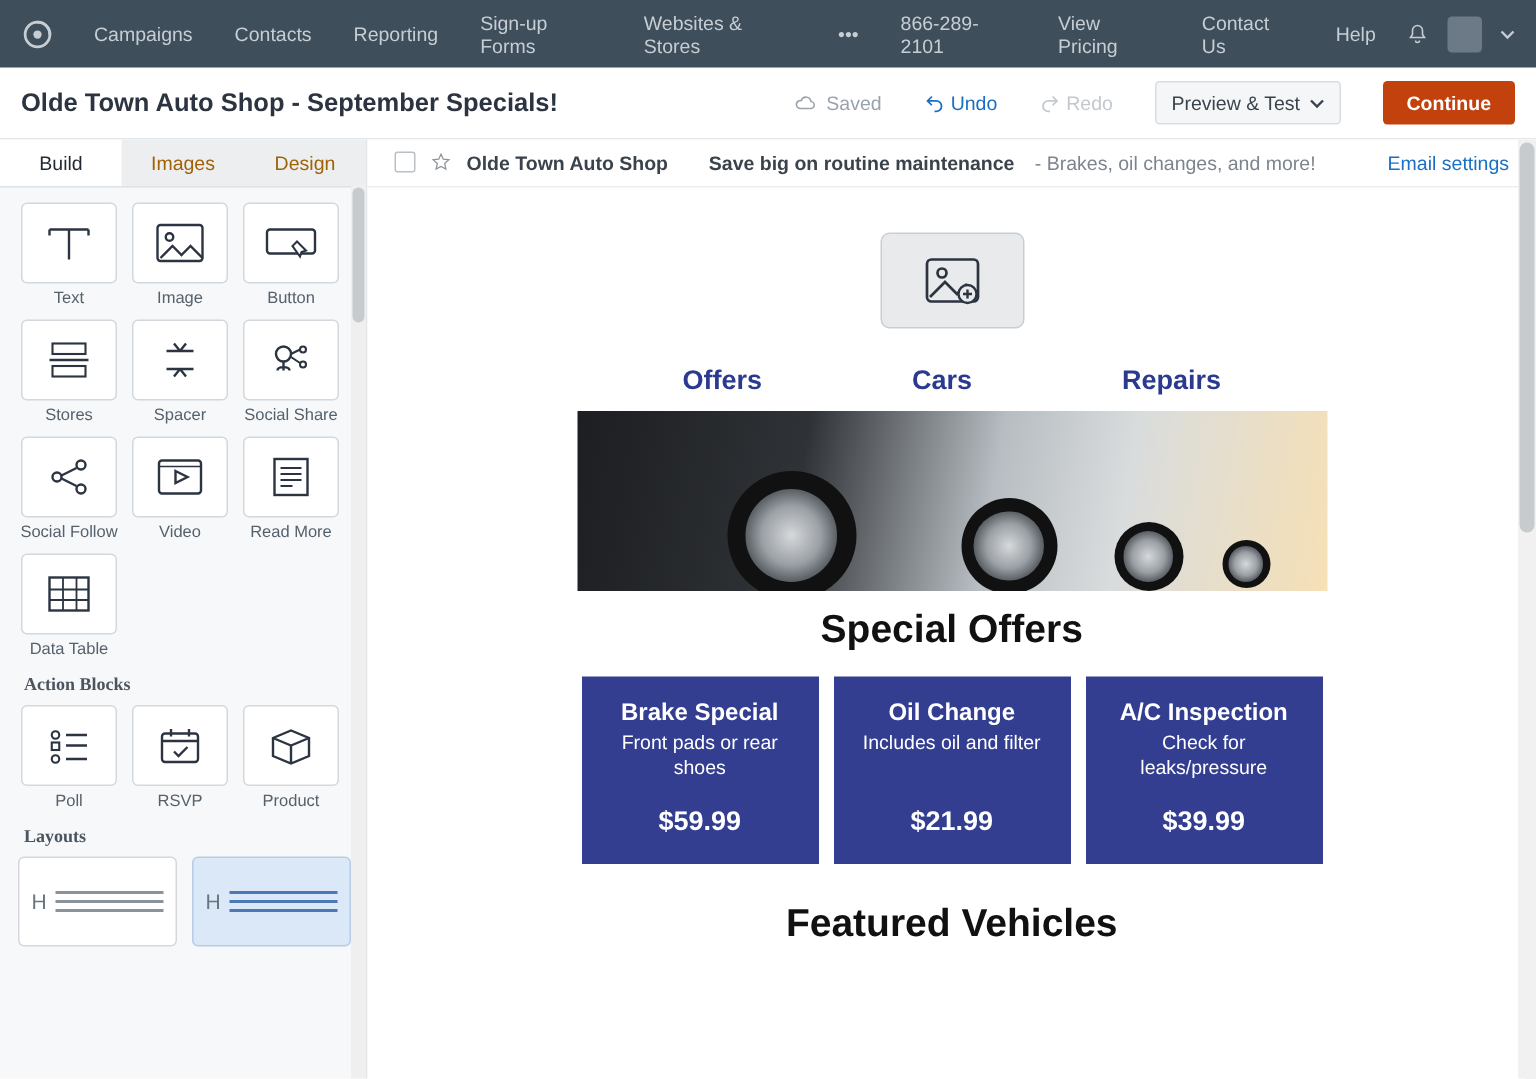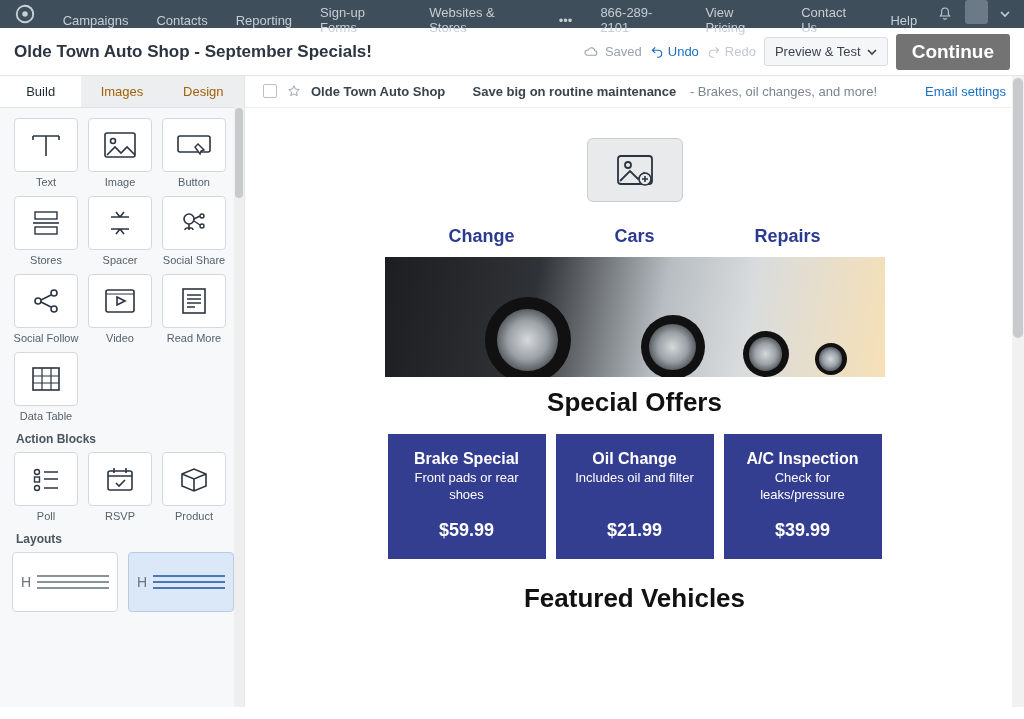--- a/index.html
+++ b/index.html
@@ -1,50 +1,50 @@
 <!DOCTYPE html>
 <html><head>
 <meta charset="utf-8">
 <style>
   * { box-sizing: border-box; margin: 0; padding: 0; font-family: -apple-system, BlinkMacSystemFont, "Segoe UI", Arial, sans-serif; }
   body { width: 1024px; height: 719px; overflow: hidden; background: #fff; }
 
   
-  .topnav { background: #3f4e5b; height: 28px; display: flex; color: #c6ced4; font-size: 13px; padding: 0 8px; }
+  .topnav { background: #3f4e5b; height: 45px; display: flex; align-items: center; color: #c6ced4; font-size: 13px; padding: 0 8px; }
   .topnav .logo { width: 28px; height: 28px; margin: 0 10px 0 4px; display:flex;align-items:center;justify-content:center; }
   .topnav .nav-item { padding: 0 14px; height:40px; display:flex; align-items:center; cursor:pointer; }
   .topnav .spacer { flex: 1; }
   .topnav .bell, .topnav .avatar, .topnav .caret { display:flex; align-items:center; justify-content:center; margin: 0 6px; }
   .topnav .avatar { width:24px; height:24px; background:#6b7a86; border-radius:3px; }
 
   
   .subheader { height: 48px; display:flex; align-items:center; padding: 0 14px; border-bottom: 1px solid #e4e7ea; }
   .subheader .title { font-size: 17px; font-weight: 600; color:#2b3440; }
   .subheader .flex { flex:1; }
-  .subheader .state { display:flex; align-items:center; gap:8px; }
+  .subheader .state { display:flex; align-items:center; gap:28px; }
   .subheader .saved { color:#9aa3ac; display:flex; align-items:center; gap:6px; font-size:13px; }
   .subheader .undo { color:#1a6fc4; display:flex; align-items:center; gap:4px; font-size:13px; cursor:pointer; }
   .subheader .redo { color:#c3c9cf; display:flex; align-items:center; gap:4px; font-size:13px; }
   .subheader .preview { background:#f5f6f7; border:1px solid #d9dde1; border-radius:3px; padding: 6px 10px; font-size:13px; color:#3a434c; display:flex; align-items:center; gap:6px; cursor:pointer; }
-  .subheader .continue { background:#737373; color:#fff; border-radius:3px; padding: 7px 16px; font-size:19px; font-weight:600; cursor:pointer; }
+  .subheader .continue { background:#c2410c; color:#fff; border-radius:3px; padding: 7px 16px; font-size:13px; font-weight:600; cursor:pointer; }
 
   
   .main { display:flex; height: calc(719px - 88px); }
   .leftpanel { width: 245px; background:#f7f8f9; border-right:1px solid #e4e7ea; display:flex; flex-direction:column; overflow:hidden; position:relative; }
   .leftpanel .scroll-track { position:absolute; right:0; top:30px; bottom:0; width:10px; background:#efefef; }
   .leftpanel .scroll-thumb { position:absolute; right:1px; top:32px; width:8px; height:90px; background:#c7cbce; border-radius:4px; }
   .tabs { display:flex; background:#eceeef; border-bottom:1px solid #e0e3e6; }
   .tabs .tab { flex:1; text-align:center; padding:8px 0; font-size:13px; color:#a16207; cursor:pointer; }
   .tabs .tab.active { background:#fff; color:#1f2933; }
   .panel-body { padding: 10px 10px 10px 12px; overflow:hidden; }
   .block-grid { display:grid; grid-template-columns: repeat(3, 68px); gap: 8px 6px; }
   .block { display:flex; flex-direction:column; align-items:center; gap:4px; }
   .block .tile { width:64px; height:54px; background:#fff; border:1px solid #d4d8dc; border-radius:4px; display:flex; align-items:center; justify-content:center; cursor:pointer; }
   .block .lbl { font-size:11px; color:#55616c; text-align:center; }
-  .section-hdr { font-size:12px; color:#4b5560; padding:10px 4px 6px; font-weight:600; }
+  .section-hdr { font-size:12px; color:#4b5560; padding:10px 4px 6px; font-weight:600;font-family:Liberation Serif, serif; }
   .layout-row { display:flex; gap:10px; }
   .layout-tile { flex:1; height:60px; border:1px solid #d4d8dc; border-radius:4px; background:#fff; display:flex;align-items:center; padding:0 8px; gap:6px; cursor:pointer; }
   .layout-tile.sel { background:#dae8f7; border-color:#b8cce6; }
   .layout-tile .H { font-size:14px; color:#6b7580; }
   .layout-tile .lines { flex:1; display:flex; flex-direction:column; gap:4px;}
   .layout-tile .lines span { height:2px; background:#8a939c; }
 
   
   .rightpanel { flex:1; background:#fff; position:relative; overflow:hidden; }
   .rightpanel .scroll-track-r { position:absolute; right:0; top:0; bottom:0; width:12px; background:#f1f1f1; }
@@ -346,21 +346,21 @@
         <svg width="40" height="34" viewBox="0 0 40 34">
             <rect x="3" y="3" width="34" height="28" rx="3" fill="none" stroke="#2b3440" stroke-width="1.8"></rect>
             <circle cx="13" cy="12" r="3" fill="none" stroke="#2b3440" stroke-width="1.8"></circle>
             <path d="M5 28l10-10 8 8 6-6 8 8" fill="none" stroke="#2b3440" stroke-width="1.8"></path>
             <circle cx="30" cy="26" r="6" fill="#e9eaeb" stroke="#2b3440" stroke-width="1.6"></circle>
             <path d="M30 23v6 M27 26h6" stroke="#2b3440" stroke-width="1.6"></path>
           </svg>
       </div>
 
       <div class="nav-links">
-        <span>Change</span>
+        <span>Offers</span>
         <span>Cars</span>
         <span>Repairs</span>
       </div>
 
       <div class="hero">
         <div class="wheel w1">
             <div class="rim"></div>
           </div>
         <div class="wheel w2">
             <div class="rim"></div>

